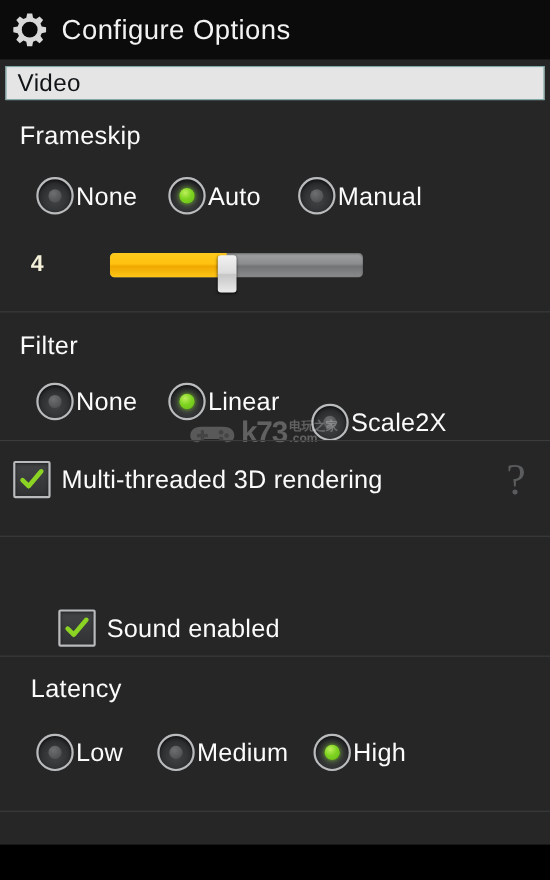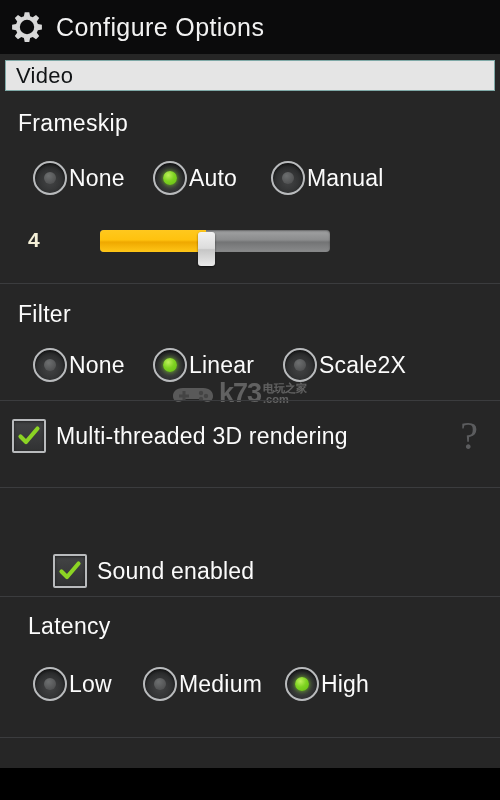--- a/index.html
+++ b/index.html
@@ -281,21 +281,21 @@
         <i></i>
       </span>
     <span class="radio-label">None</span>
   </div>
   <div class="radio-item" style="left:153px; top:345px;">
     <span class="radio-dot on">
         <i></i>
       </span>
     <span class="radio-label">Linear</span>
   </div>
-  <div class="radio-item" style="left:283px; top:345px;">
+  <div class="radio-item" style="left:283px; top:364px;">
     <span class="radio-dot">
         <i></i>
       </span>
     <span class="radio-label">Scale2X</span>
   </div>
 
   <div class="watermark">
     <svg width="42" height="24" viewBox="0 0 42 24">
       <path d="M11 6 C4 6 1 10 1 14 C1 18 4 20 7 20 C10 20 11 17 14 17 L28 17 C31 17 32 20 35 20 C38 20 41 18 41 14 C41 10 38 6 31 6 Z" fill="#cfcfcf"></path>
       <circle cx="29" cy="11" r="2.2" fill="#8a8a8a"></circle>

